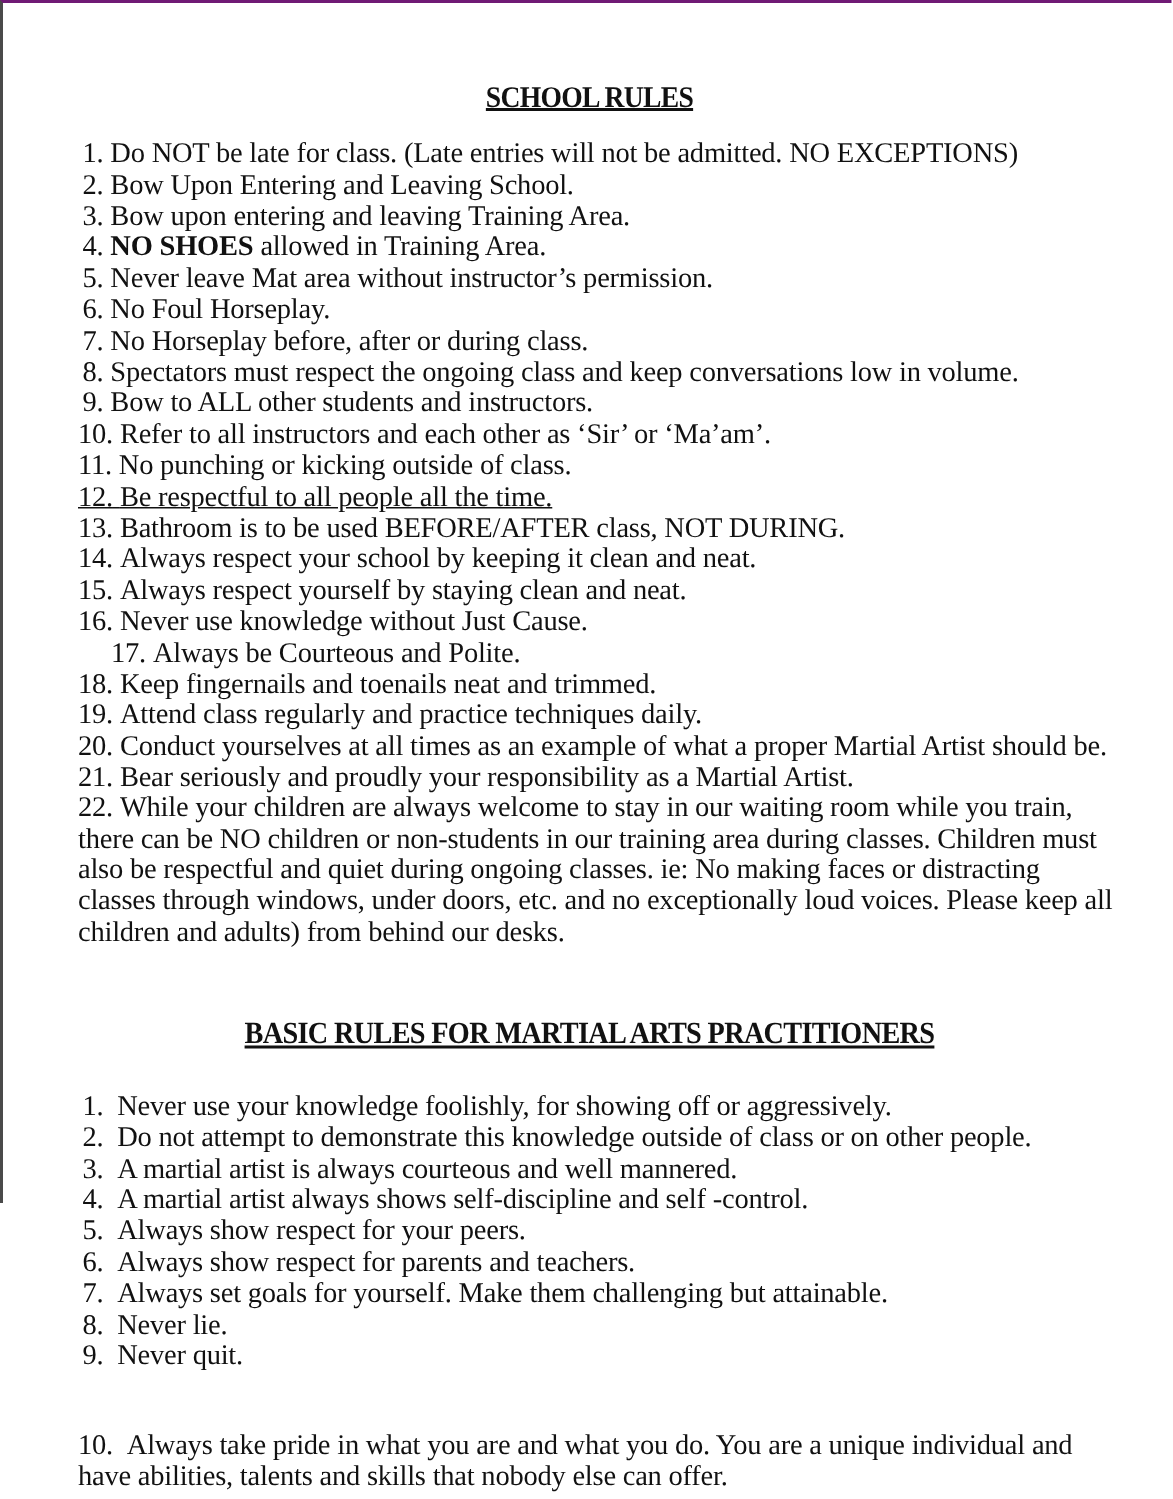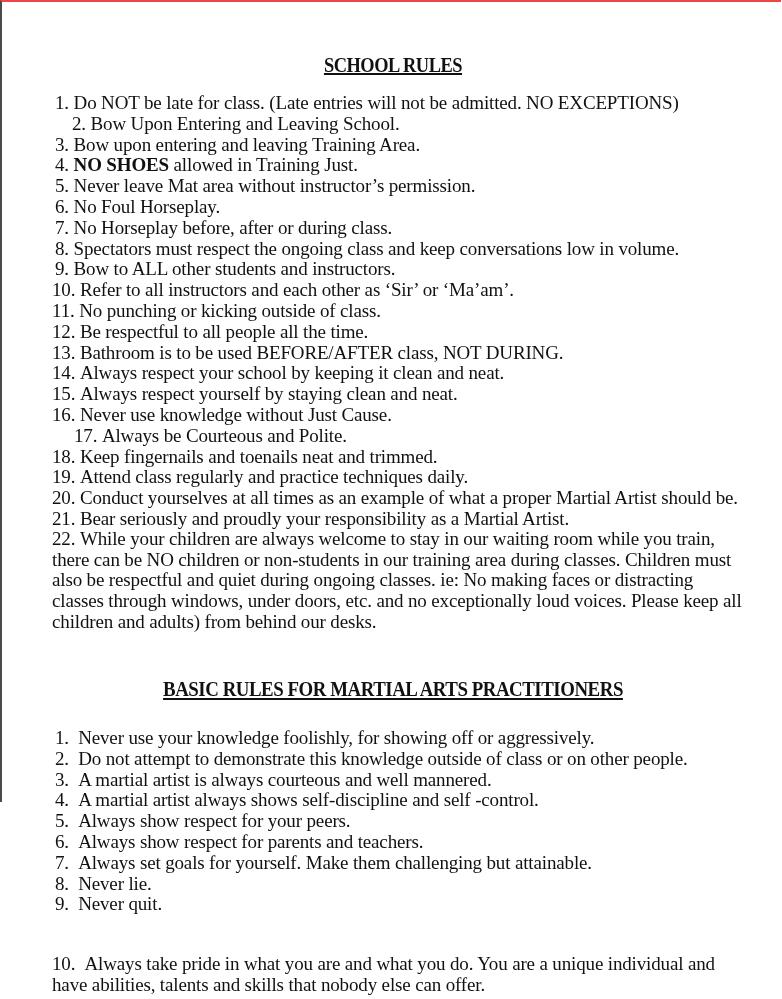--- a/index.html
+++ b/index.html
@@ -5,21 +5,21 @@
   html, body { margin: 0; padding: 0; }
   body {
     width: 782px; height: 999px; overflow: hidden;
     background: #ffffff;
     font-family: "Liberation Serif", "DejaVu Serif", serif;
     color: #111111;
     position: relative;
   }
   .page {
     position: absolute; left: 0; top: 0; width: 781px; height: 802px;
-    border-top: 2px solid #ef4444;
+    border-top: 2px solid #701a75;
     border-left: 2px solid #4a4a4a;
     box-sizing: border-box;
   }
   .title {
     position: absolute; left: 0; width: 782px; text-align: center;
     font-weight: bold; text-decoration: underline;
     font-size: 20px; letter-spacing: -0.5px;
     transform: scaleX(0.92);
   }
   #title1 { top: 52px; }
@@ -32,31 +32,31 @@
   .num { }
   .bold { font-weight: bold; }
 </style>
 </head>
 <body>
 
 <div class="page">
   <div class="title" id="title1">SCHOOL RULES</div>
   <div id="list1">
       <div class="item" style="top: 90px; left: 53px;"><span class="num">1.</span>&nbsp;<span>Do NOT be late for class.  (Late entries will not be admitted.  NO EXCEPTIONS)</span></div>
-      <div class="item" style="top: 110.8px; left: 70px;"><span class="num">2.</span>&nbsp;<span>Bow Upon Entering and Leaving School.</span></div>
+      <div class="item" style="top: 110.8px; left: 53px;"><span class="num">2.</span>&nbsp;<span>Bow Upon Entering and Leaving School.</span></div>
       <div class="item" style="top: 131.6px; left: 53px;"><span class="num">3.</span>&nbsp;<span>Bow upon entering and leaving Training Area.</span></div>
-      <div class="item" style="top: 152.4px; left: 53px;"><span class="num">4.</span>&nbsp;<span class="bold">NO SHOES</span><span> allowed in Training Just.</span></div>
+      <div class="item" style="top: 152.4px; left: 53px;"><span class="num">4.</span>&nbsp;<span class="bold">NO SHOES</span><span> allowed in Training Area.</span></div>
       <div class="item" style="top: 173.2px; left: 53px;"><span class="num">5.</span>&nbsp;<span>Never leave Mat area without instructor’s permission.</span></div>
       <div class="item" style="top: 194px; left: 53px;"><span class="num">6.</span>&nbsp;<span>No Foul Horseplay.</span></div>
       <div class="item" style="top: 214.8px; left: 53px;"><span class="num">7.</span>&nbsp;<span>No Horseplay before, after or during class.</span></div>
       <div class="item" style="top: 235.6px; left: 53px;"><span class="num">8.</span>&nbsp;<span>Spectators must respect the ongoing class and keep conversations low in volume.</span></div>
       <div class="item" style="top: 256.4px; left: 53px;"><span class="num">9.</span>&nbsp;<span>Bow to ALL other students and instructors.</span></div>
       <div class="item" style="top: 277.2px; left: 50px;"><span class="num">10.</span>&nbsp;<span>Refer to all instructors and each other as ‘Sir’ or ‘Ma’am’.</span></div>
       <div class="item" style="top: 298px; left: 50px;"><span class="num">11.</span>&nbsp;<span>No punching or kicking outside of class.</span></div>
-      <div class="item" style="top: 318.8px; left: 50px;"><span class="num">12.</span>&nbsp;<span>Be respectful to all people all the time.</span></div>
+      <div class="item" style="top: 318.8px; left: 50px; text-decoration: underline;"><span class="num">12.</span>&nbsp;<span>Be respectful to all people all the time.</span></div>
       <div class="item" style="top: 339.6px; left: 50px;"><span class="num">13.</span>&nbsp;<span>Bathroom is to be used BEFORE/AFTER class, NOT DURING.</span></div>
       <div class="item" style="top: 360.4px; left: 50px;"><span class="num">14.</span>&nbsp;<span>Always respect your school by keeping it clean and neat.</span></div>
       <div class="item" style="top: 381.2px; left: 50px;"><span class="num">15.</span>&nbsp;<span>Always respect yourself by staying clean and neat.</span></div>
       <div class="item" style="top: 402px; left: 50px;"><span class="num">16.</span>&nbsp;<span>Never use knowledge without Just Cause.</span></div>
       <div class="item" style="top: 422.8px; left: 50px; margin-left: 22px;"><span class="num">17.</span>&nbsp;<span>Always be Courteous and Polite.</span></div>
       <div class="item" style="top: 443.6px; left: 50px;"><span class="num">18.</span>&nbsp;<span>Keep fingernails and toenails neat and trimmed.</span></div>
       <div class="item" style="top: 464.4px; left: 50px;"><span class="num">19.</span>&nbsp;<span>Attend class regularly and practice techniques daily.</span></div>
       <div class="item" style="top: 485.2px; left: 50px;"><span class="num">20.</span>&nbsp;<span>Conduct yourselves at all times as an example of what a proper Martial Artist should be.</span></div>
       <div class="item" style="top: 506px; left: 50px;"><span class="num">21.</span>&nbsp;<span>Bear seriously and proudly your responsibility as a Martial Artist.</span></div>
       <div class="item wrap" style="top: 526.8px; left: 50px;"><span class="num">22.</span>&nbsp;<span>While your children are always welcome to stay in our waiting room while you train, there can be NO children or non-students in our training area during classes.  Children must also be respectful and quiet during ongoing classes.  ie: No making faces or distracting classes through windows, under doors, etc. and no exceptionally loud voices. Please keep all children and adults) from behind our desks.</span></div>

